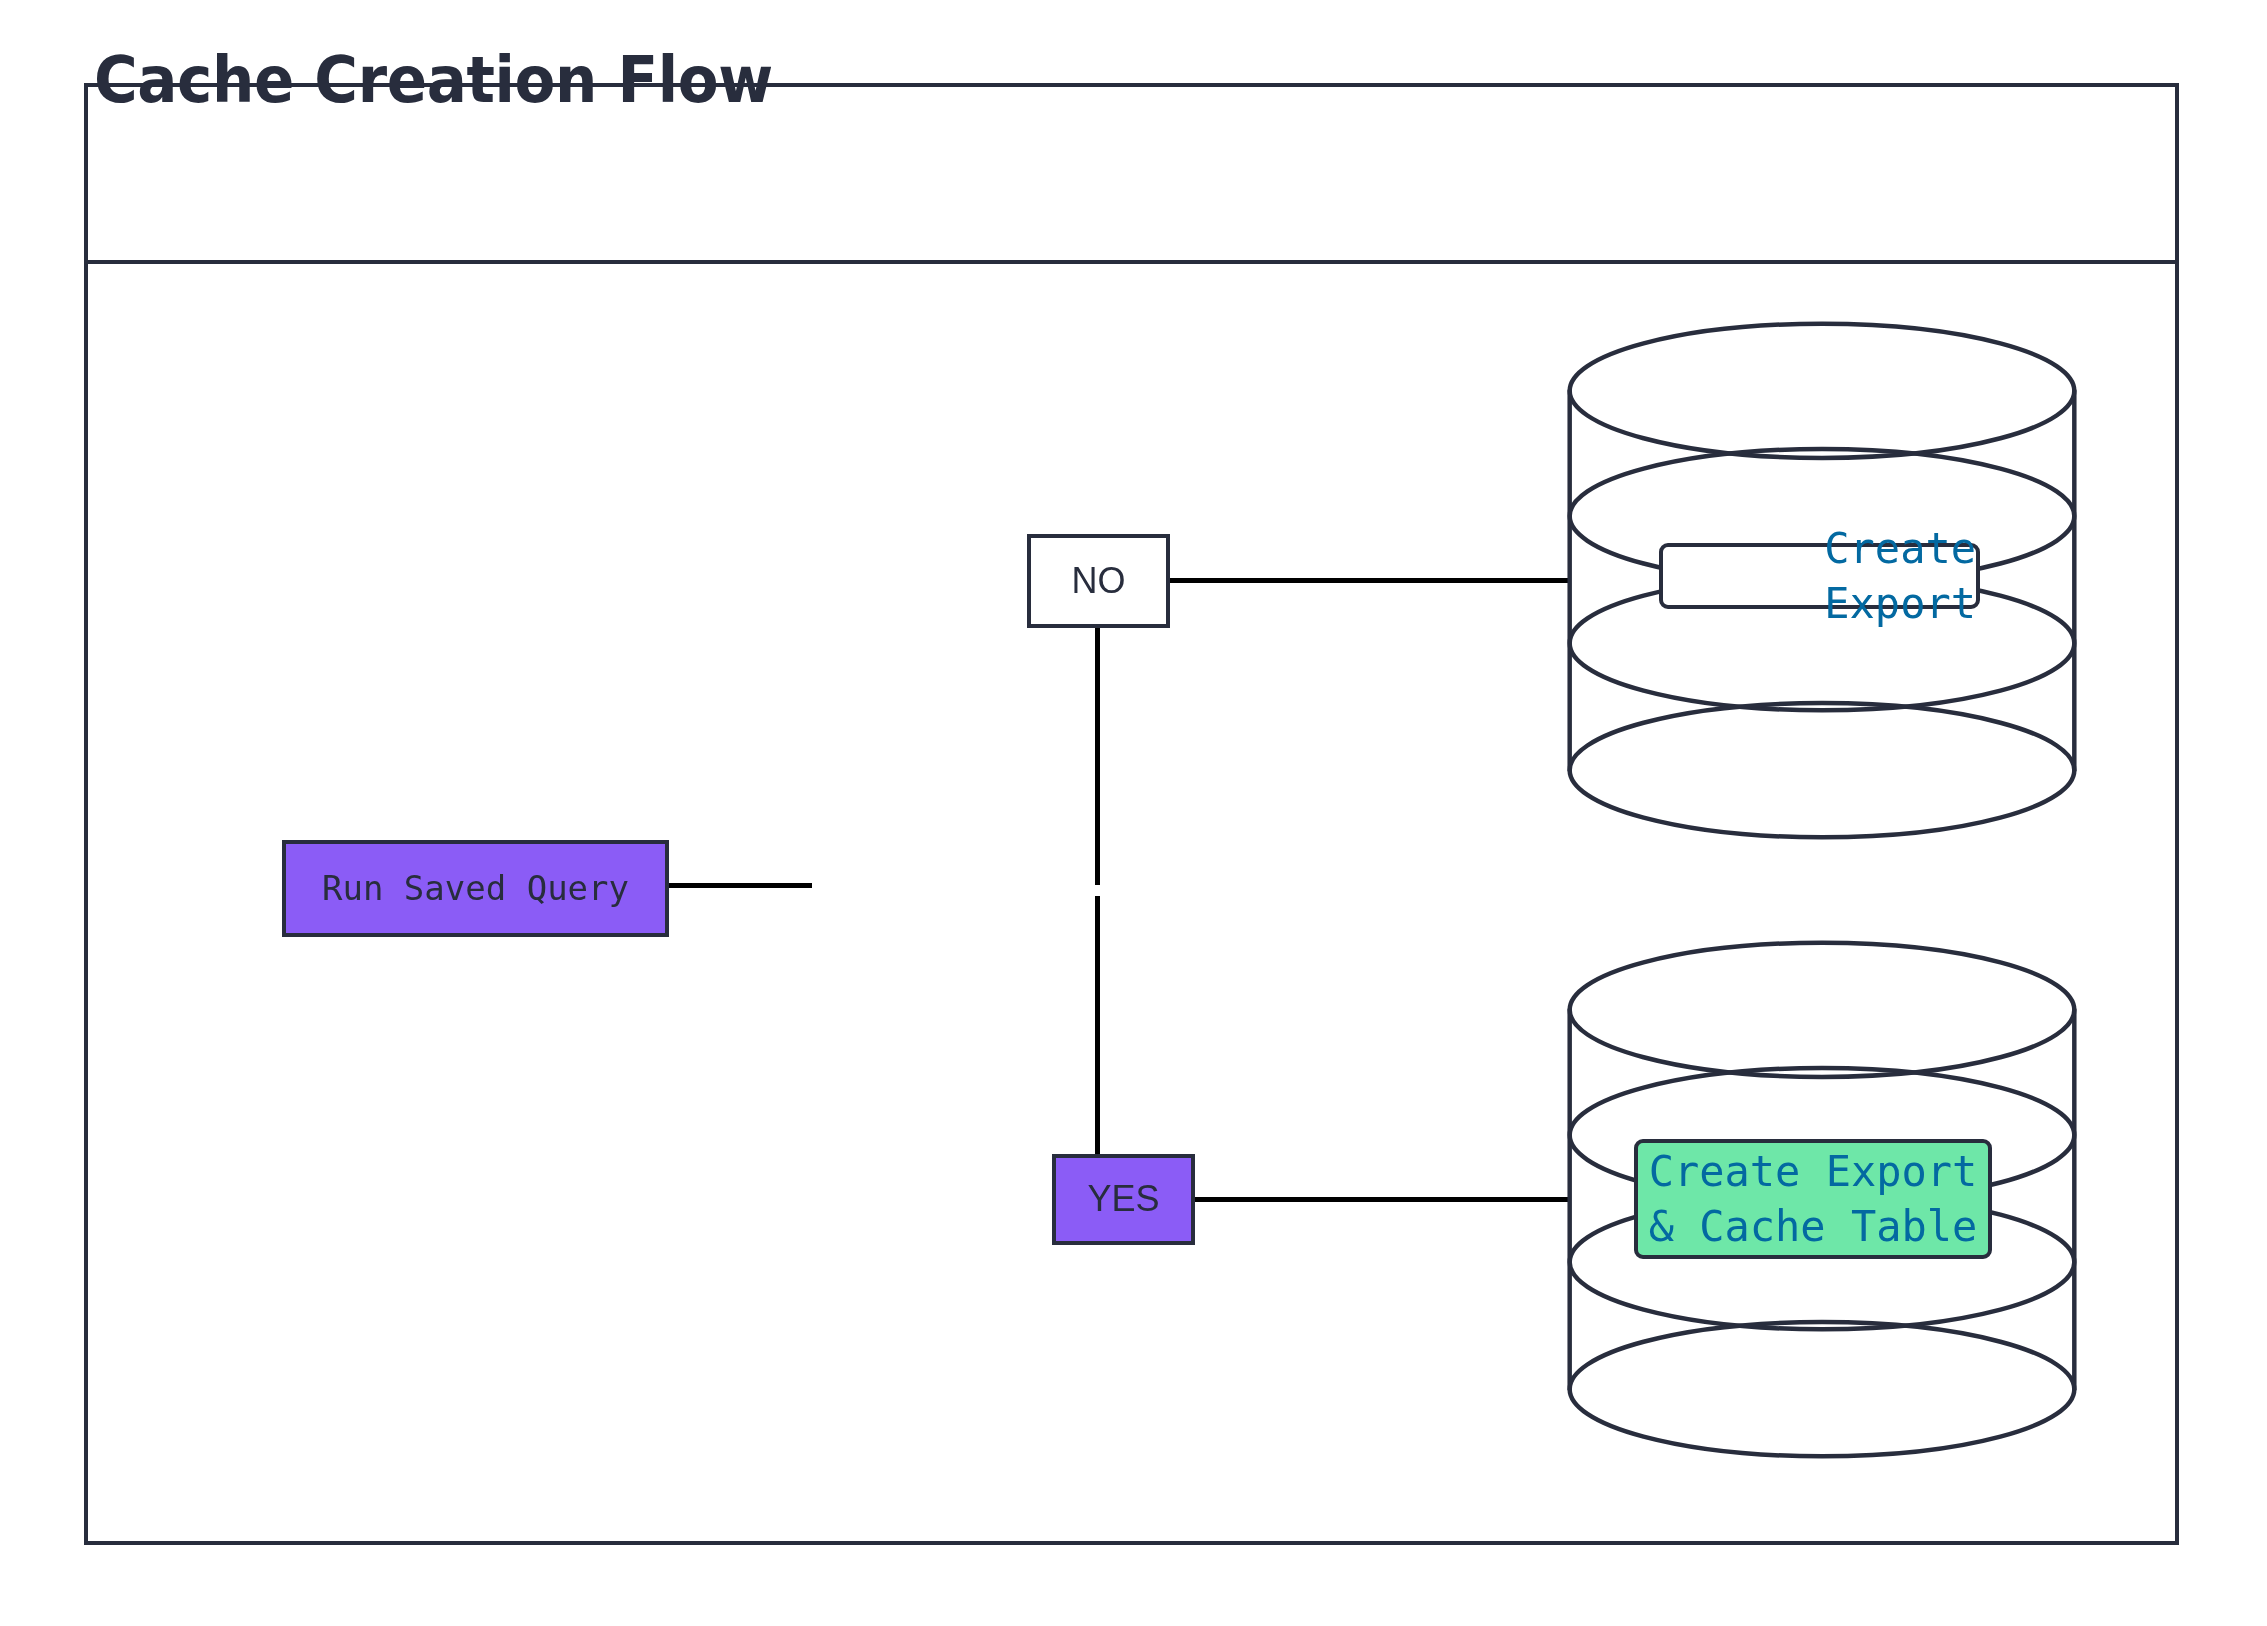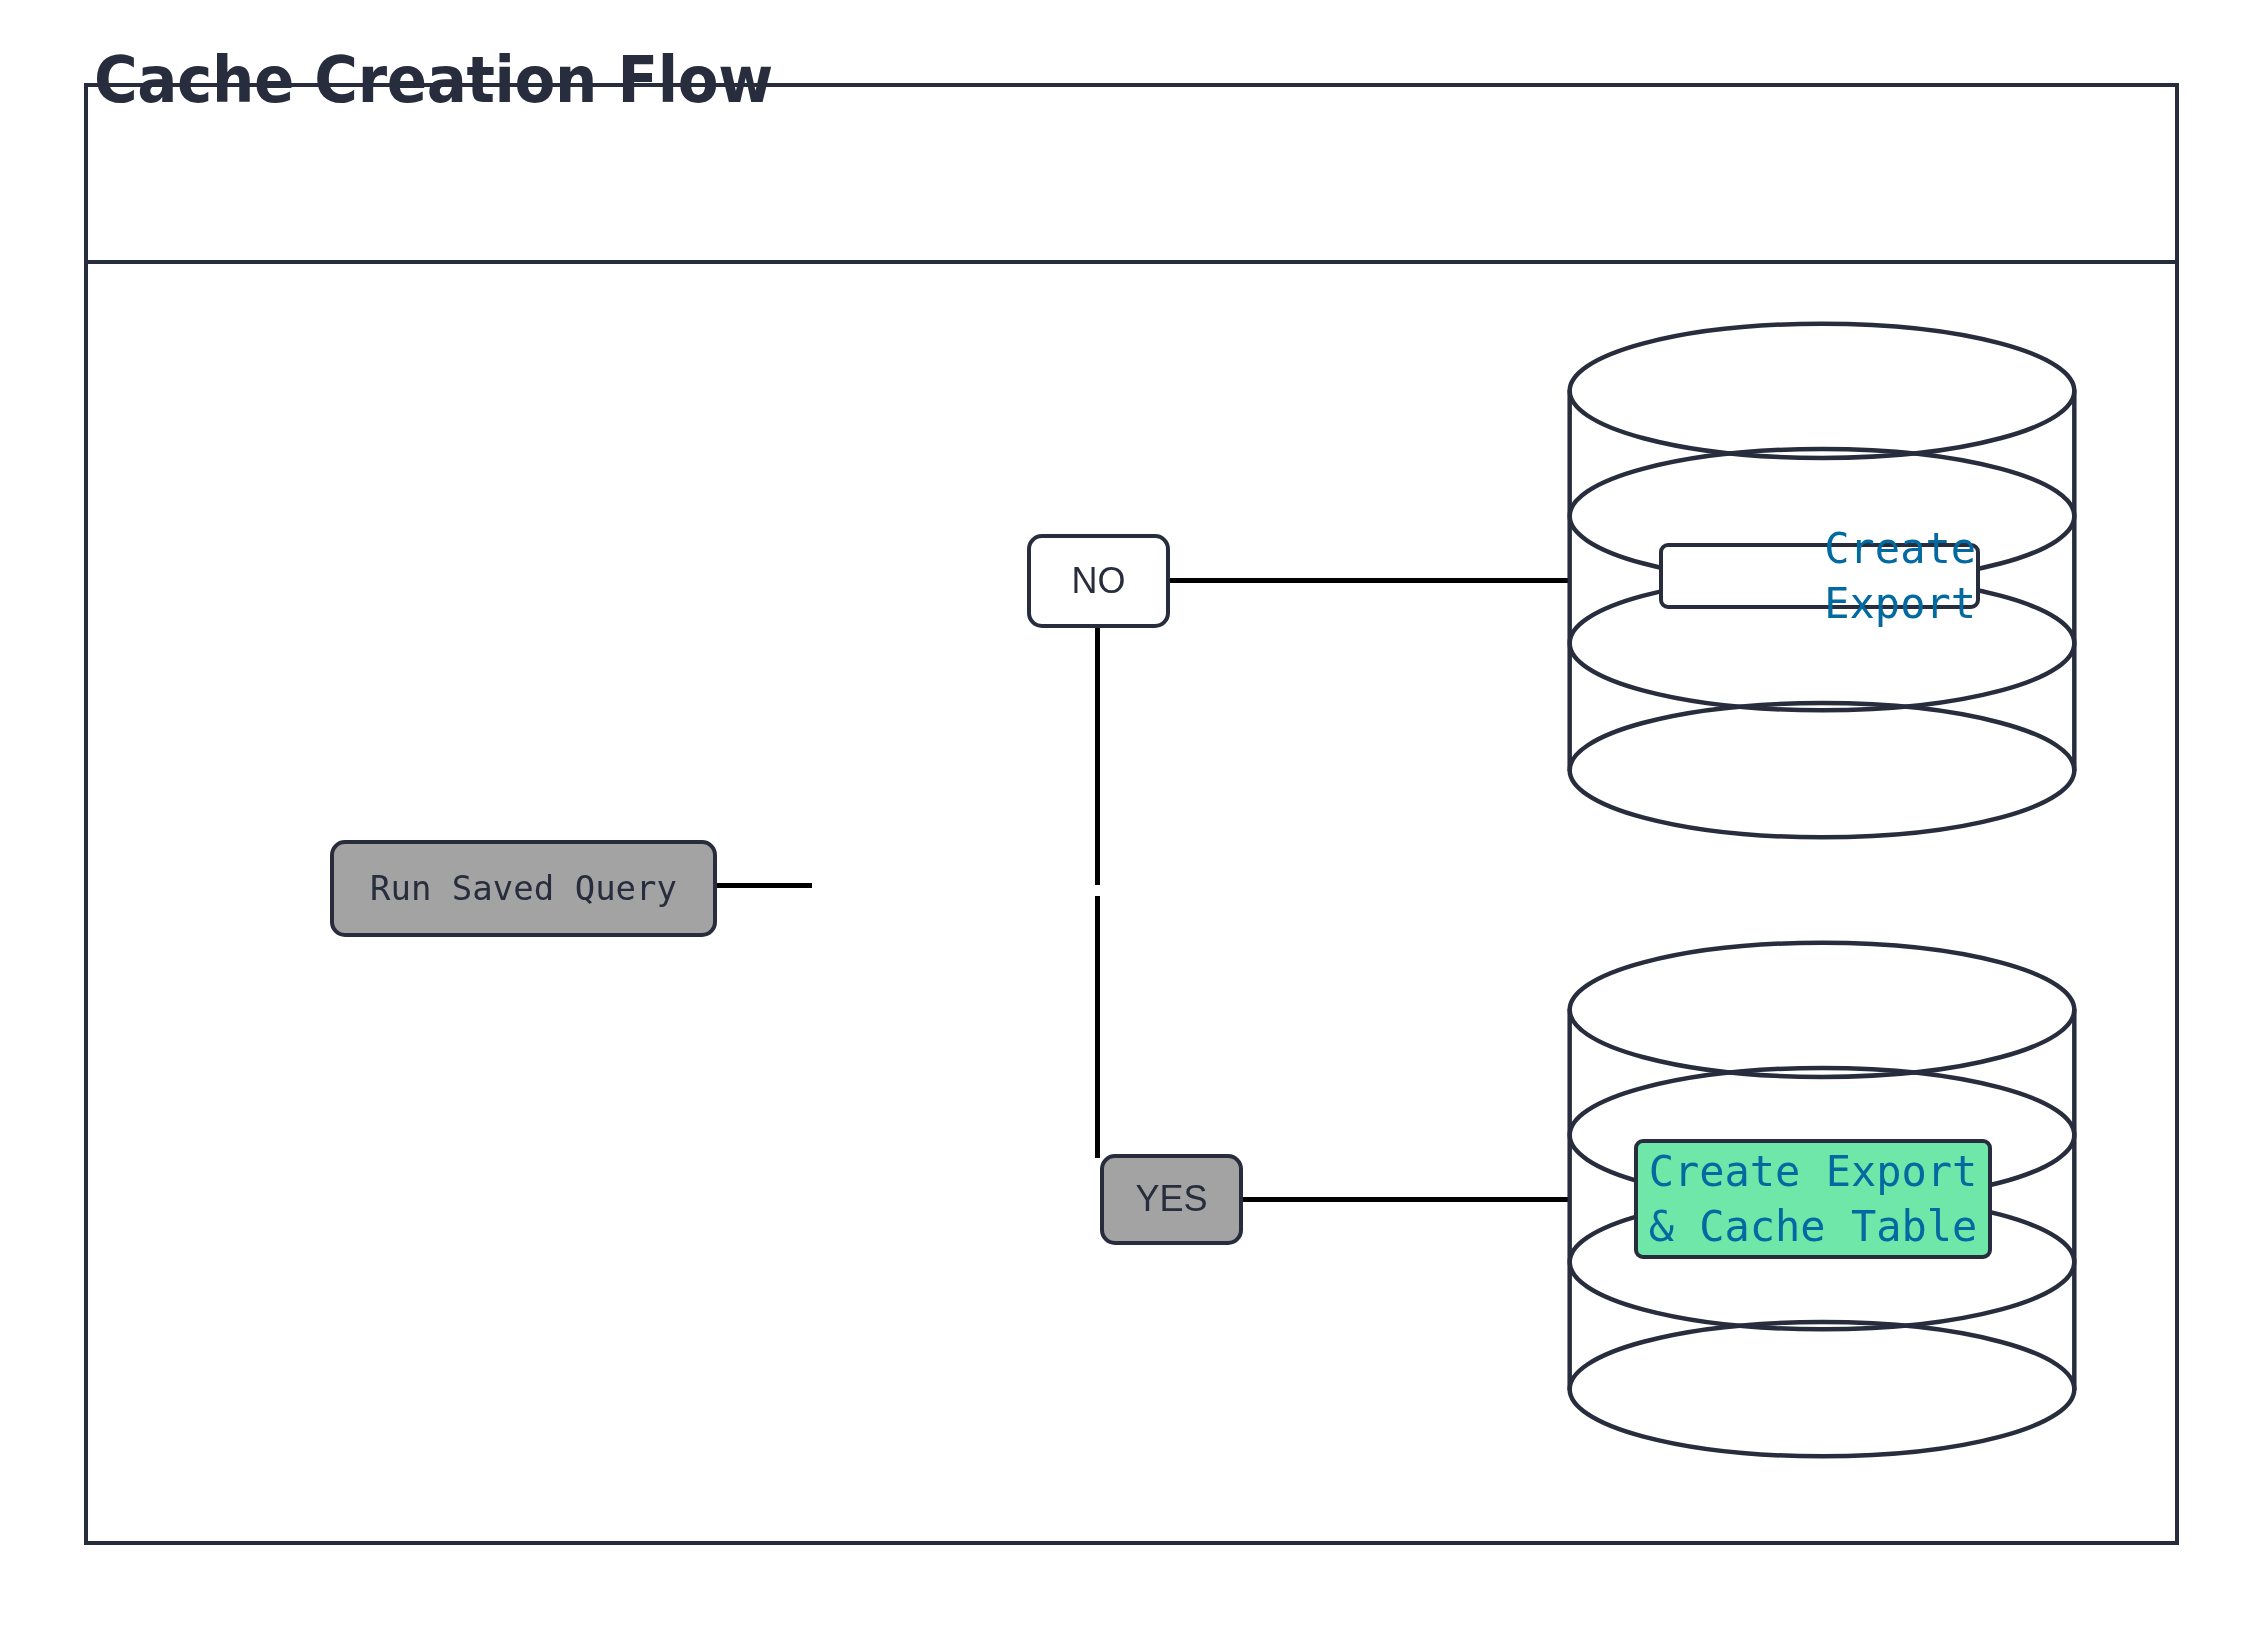--- a/index.html
+++ b/index.html
@@ -61,32 +61,32 @@
     background: #000000;
   }
   .conn-h { height: 4.5px; }
   .conn-v { width: 4.5px; }
 
   
   .node {
     position: absolute;
     box-sizing: border-box;
     border: 4.5px solid #282d3d;
-    border-radius: 15px;
+    border-radius: 0;
     display: flex;
     align-items: center;
     justify-content: center;
     text-align: center;
     font-family: "DejaVu Sans Mono", monospace;
     font-size: 34px;
     line-height: 1.28;
     color: #282d3d;
     white-space: pre-line;
   }
-  .node-green { background: #a3a3a3; margin-left: 48px; }
+  .node-green { background: #8b5cf6; }
   .node-white { background: #ffffff; }
   .node-dark {
     background: #282d3d;
     color: #f0f1f4;
     border-color: #282d3d;
   }
   .node-plain {
     font-family: "Liberation Sans", sans-serif;
     font-size: 36px;
     font-weight: normal;

